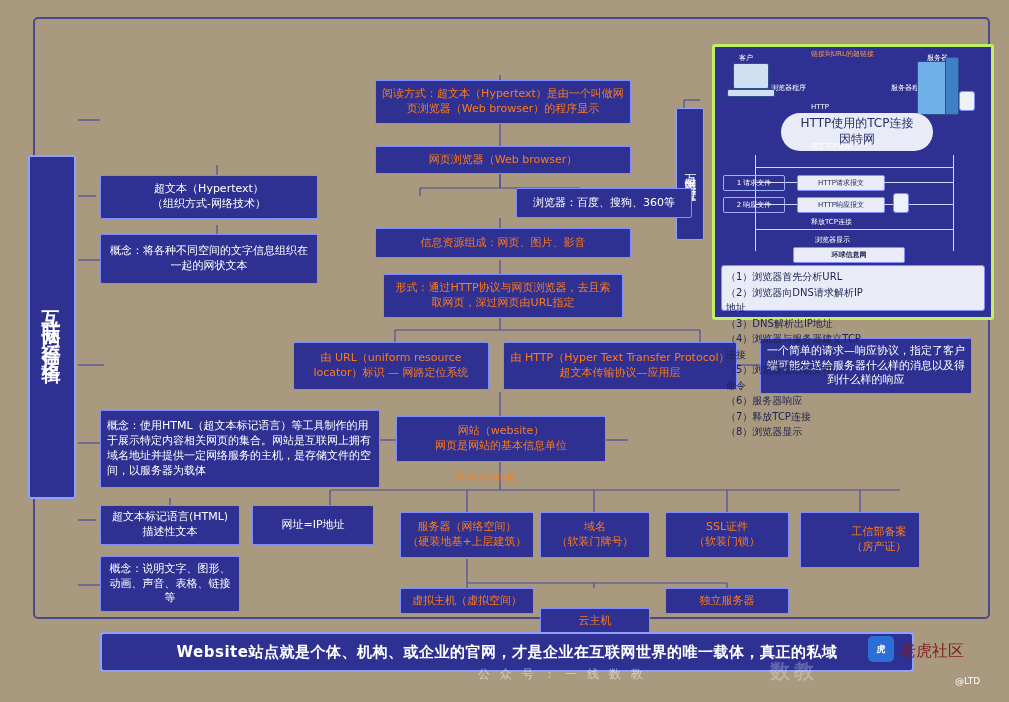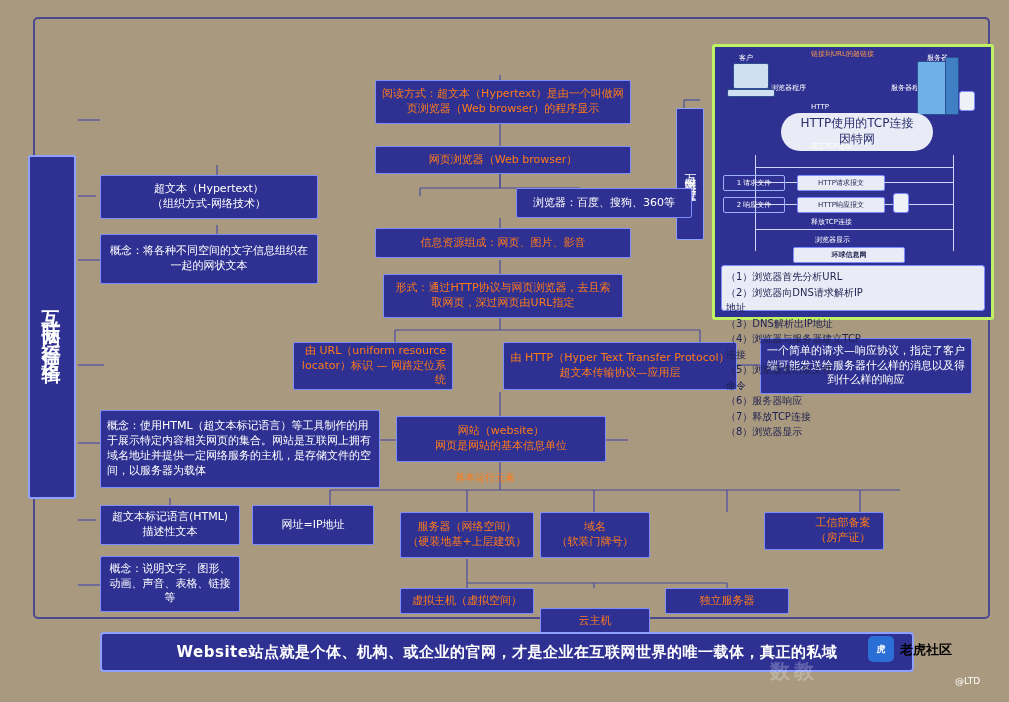--- a/index.html
+++ b/index.html
@@ -112,21 +112,21 @@
   svg.edges{position:absolute;inset:0;width:1009px;height:702px;pointer-events:none;}
   .wm{
     position:absolute;color:rgba(255,255,255,.55);font-size:20px;font-weight:bold;
     letter-spacing:4px;
   }
   .wm2{position:absolute;color:rgba(255,255,255,.5);font-size:12px;letter-spacing:3px;}
   .logo{
     position:absolute;width:26px;height:26px;border-radius:5px;background:#2b6fd6;
     display:flex;align-items:center;justify-content:center;color:#fff;font-size:9px;font-weight:bold;
   }
-  .logo-txt{position:absolute;color:#000000;font-size:13px;font-weight:bold;}
+  .logo-txt{position:absolute;color:#7f1d1d;font-size:16px;font-weight:normal;}
   .ltd{position:absolute;color:#fff;font-size:9px;}
   .srv{
     position:absolute;background:#6fb0e8;border:1px solid #2d4f8e;border-radius:2px;
   }
   .mon{
     position:absolute;background:#cfe0f2;border:1px solid #2d4f8e;border-radius:2px;
   }
 </style>
 </head>
 <body>
@@ -216,39 +216,41 @@
     </div>
   <div class="node" style="left:516px;top:188px;width:176px;height:30px;">
       <span>浏览器：百度、搜狗、360等</span>
     </div>
   <div class="node orange" style="left:375px;top:228px;width:256px;height:30px;">
       <span>信息资源组成：网页、图片、影音</span>
     </div>
   <div class="node orange" style="left:383px;top:274px;width:240px;height:44px;">
       <span>形式：通过HTTP协议与网页浏览器，去且索取网页，深过网页由URL指定</span>
     </div>
-  <div class="node orange" style="left:293px;top:342px;width:160px;height:48px;text-align:right;">
+  <div class="node orange" style="left:293px;top:342px;width:196px;height:48px;">
       <span>由 URL（uniform resource locator）标识 — 网路定位系统</span>
     </div>
   <div class="node orange" style="left:503px;top:342px;width:234px;height:48px;">
       <span>由 HTTP（Hyper Text Transfer Protocol）超文本传输协议—应用层</span>
     </div>
   <div class="node" style="left:760px;top:338px;width:212px;height:56px;">
       <span>一个简单的请求—响应协议，指定了客户端可能发送给服务器什么样的消息以及得到什么样的响应</span>
     </div>
   <div class="node orange" style="left:396px;top:416px;width:210px;height:46px;white-space:pre-line;"><span>网站（website）
 网页是网站的基本信息单位</span></div>
 
   <div class="orange-lbl" style="left:455px;top:471px;">基本运行元素</div>
 
   <div class="node orange" style="left:400px;top:512px;width:134px;height:46px;white-space:pre-line;"><span>服务器（网络空间）
 （硬装地基+上层建筑）</span></div>
   <div class="node orange" style="left:540px;top:512px;width:110px;height:46px;white-space:pre-line;"><span>域名
 （软装门牌号）</span></div>
-  <div class="node orange" style="left:764px;top:512px;width:120px;height:38px;white-space:pre-line;padding-left:44px;"><span>工信部备案
+  <div class="node orange" style="left:665px;top:512px;width:124px;height:46px;white-space:pre-line;"><span>SSL证件
+（软装门锁）</span></div>
+  <div class="node orange" style="left:800px;top:512px;width:120px;height:56px;white-space:pre-line;padding-left:44px;"><span>工信部备案
 （房产证）</span></div>
 
   <div class="node orange" style="left:400px;top:588px;width:134px;height:26px;">
       <span>虚拟主机（虚拟空间）</span>
     </div>
   <div class="node orange" style="left:540px;top:588px;width:110px;height:26px;margin-top:20px;">
       <span>云主机</span>
     </div>
   <div class="node orange" style="left:665px;top:588px;width:124px;height:26px;">
       <span>独立服务器</span>
@@ -312,16 +314,17 @@
           <div>（8）浏览器显示</div>
         </div>
       </div>
     </div>
   </div>
 
   <div class="banner" style="left:100px;top:632px;width:810px;height:36px;">Website站点就是个体、机构、或企业的官网，才是企业在互联网世界的唯一载体，真正的私域</div>
 
   <div class="logo" style="left:868px;top:636px;">虎</div>
   <div class="logo-txt" style="left:900px;top:641px;">老虎社区</div>
+  <div class="wm2" style="left:478px;top:666px;">公 众 号 ： 一 线 数 教</div>
   <div class="wm" style="left:770px;top:658px;opacity:.45;">数教</div>
   <div class="ltd" style="left:955px;top:676px;">@LTD</div>
 
 </div>
 
 </body></html>

